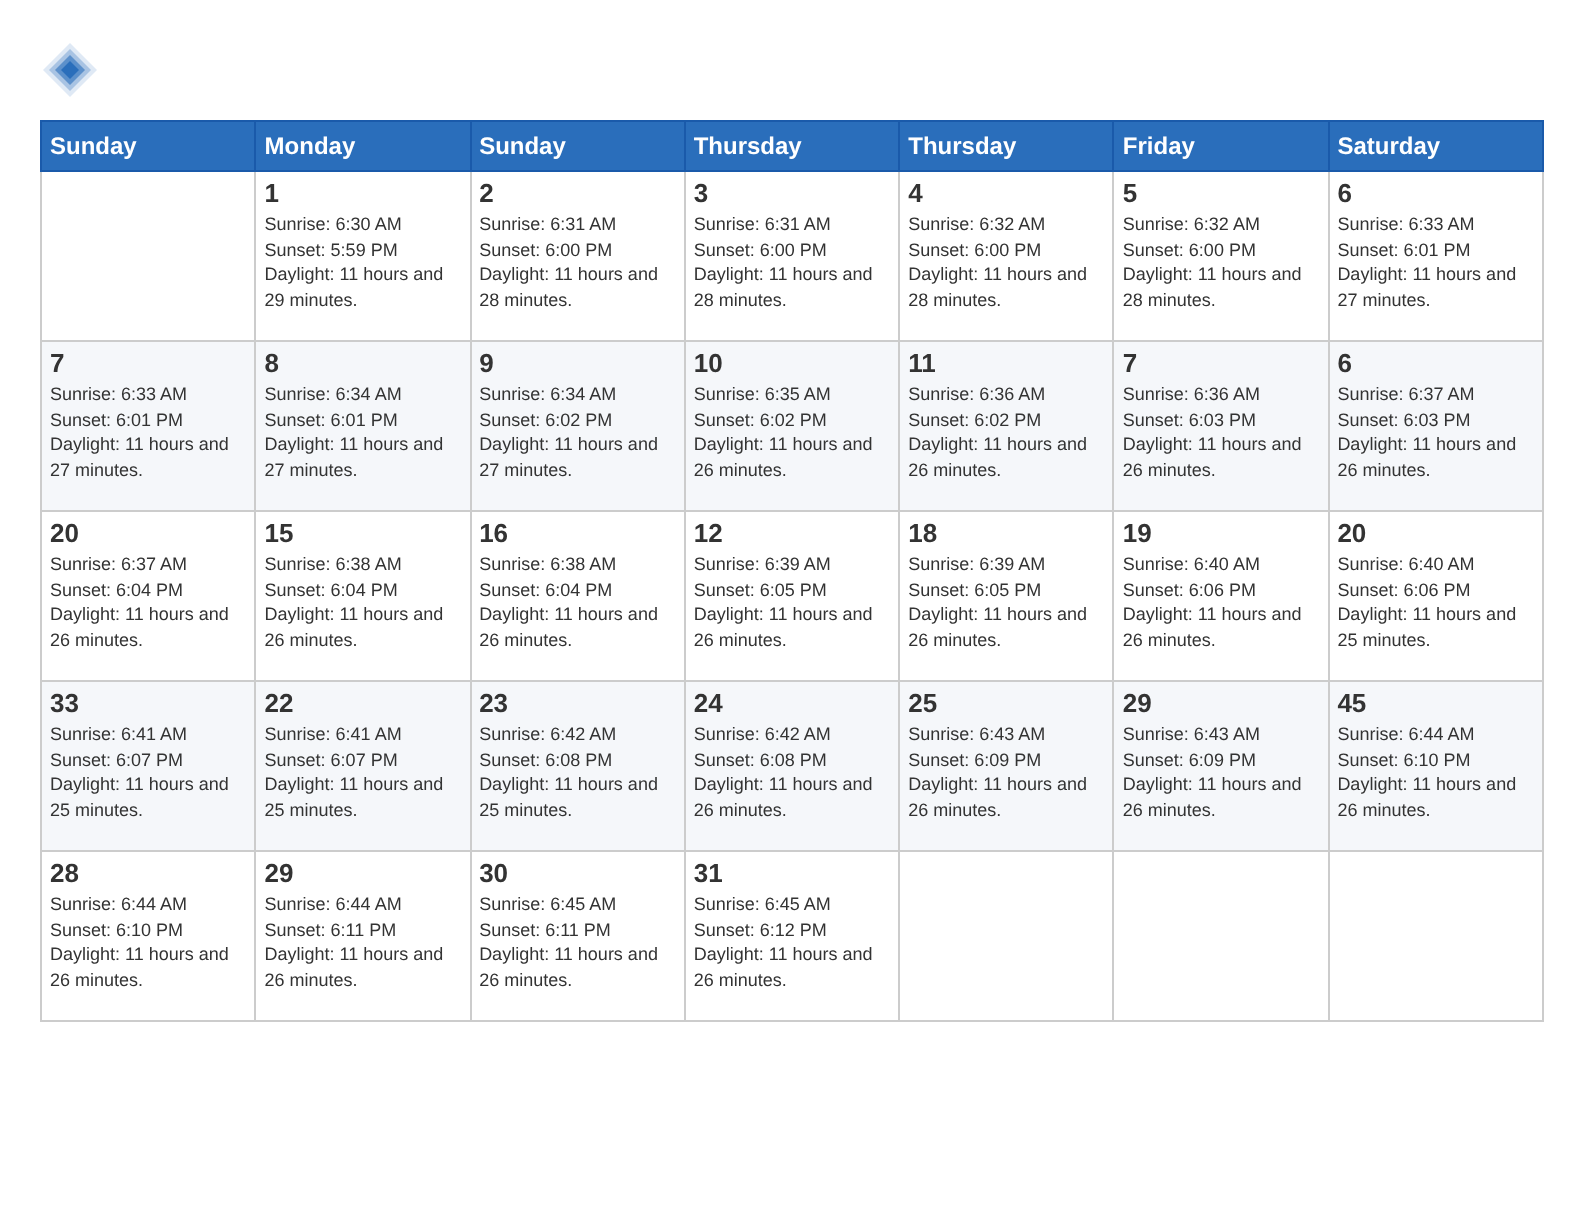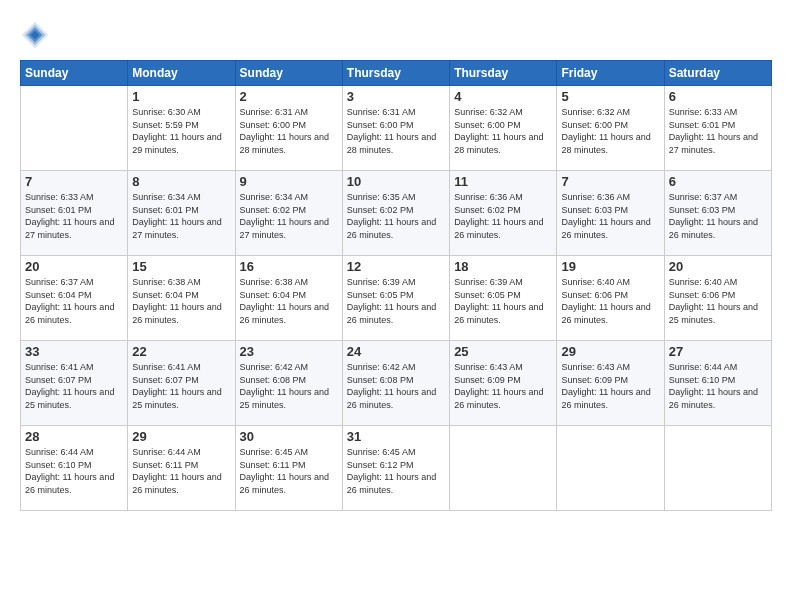--- a/index.html
+++ b/index.html
@@ -240,21 +240,21 @@
           </td>
           <td>
             <div class="day-number">25</div>
             <div class="day-info">Sunrise: 6:43 AM<br>Sunset: 6:09 PM<br>Daylight: 11 hours and 26 minutes.</div>
           </td>
           <td>
             <div class="day-number">29</div>
             <div class="day-info">Sunrise: 6:43 AM<br>Sunset: 6:09 PM<br>Daylight: 11 hours and 26 minutes.</div>
           </td>
           <td>
-            <div class="day-number">27</div>
+            <div class="day-number">45</div>
             <div class="day-info">Sunrise: 6:44 AM<br>Sunset: 6:10 PM<br>Daylight: 11 hours and 26 minutes.</div>
           </td>
         </tr>
         <tr>
           <td>
             <div class="day-number">28</div>
             <div class="day-info">Sunrise: 6:44 AM<br>Sunset: 6:10 PM<br>Daylight: 11 hours and 26 minutes.</div>
           </td>
           <td>
             <div class="day-number">29</div>

